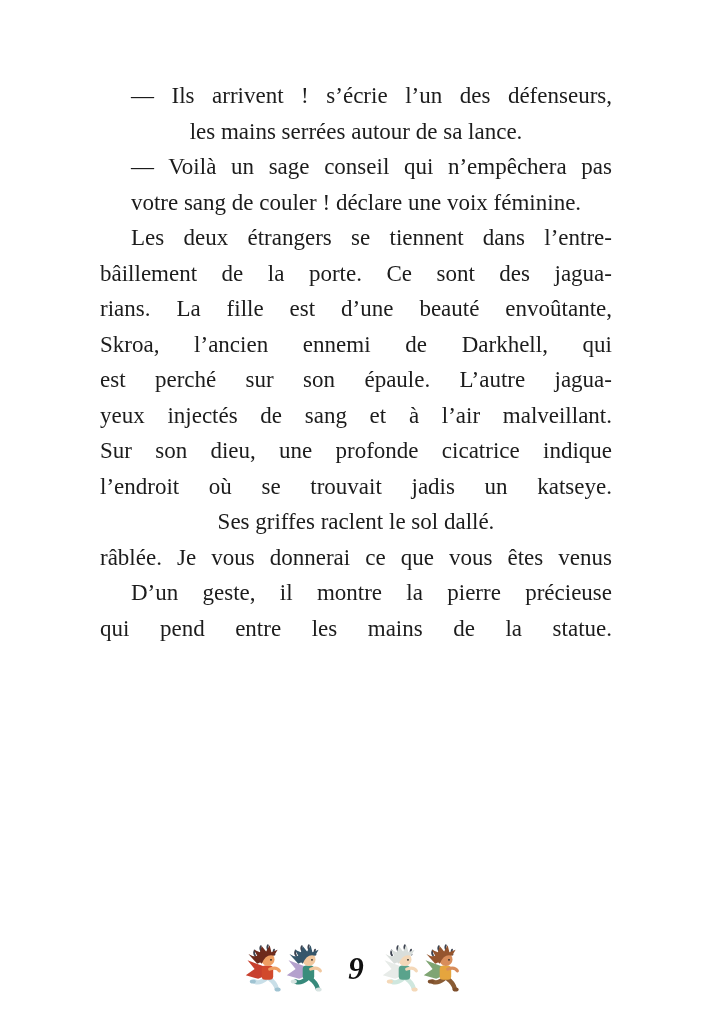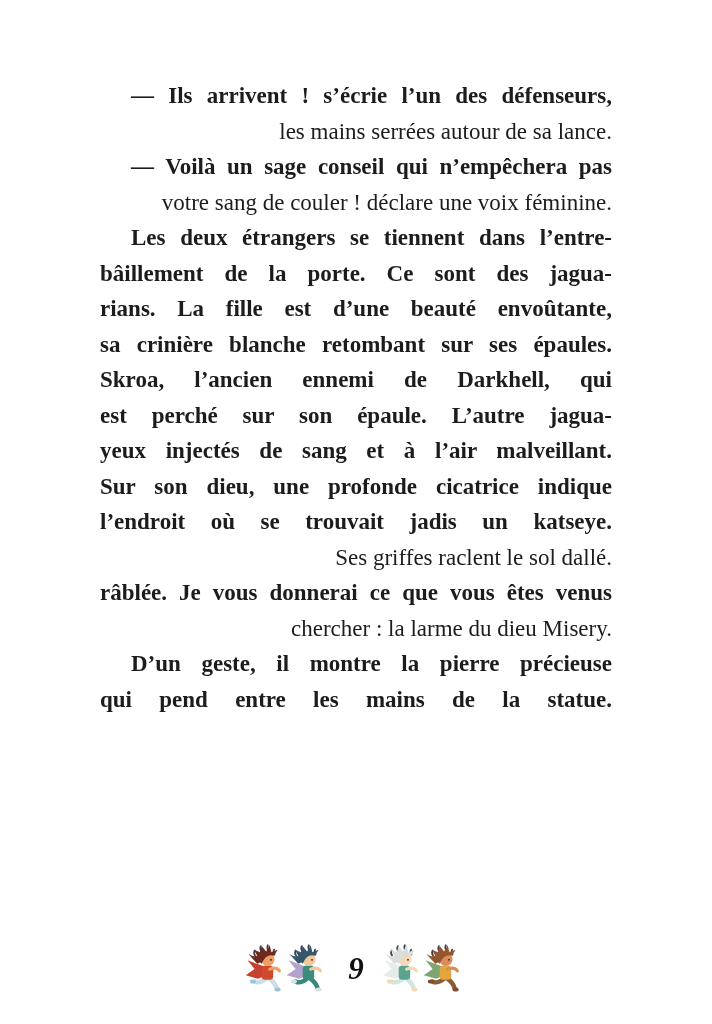--- a/index.html
+++ b/index.html
@@ -22,26 +22,25 @@
     top: 78px;
     width: 512px;
     font-size: 23px;
     line-height: 35.5px;
     color: #1c1c1c;
   }
   .paragraph { margin: 0; }
   .line {
     height: 35.5px;
     overflow: hidden;
-    text-align: right;
+    text-align: center;
   }
   .line.justify {
     text-align: justify;
     text-align-last: justify;
-    font-weight: bold;
   }
   .line.indent { text-indent: 31px; }
   .footer {
     position: absolute;
     top: 936px;
     left: 0;
     width: 712px;
     height: 72px;
     display: flex;
     justify-content: center;
@@ -73,31 +72,29 @@
         <div class="line">les mains serrées autour de sa lance.</div>
       </div>
       <div class="paragraph">
         <div class="line justify indent">— Voilà un sage conseil qui n’empêchera pas</div>
         <div class="line">votre sang de couler&nbsp;! déclare une voix féminine.</div>
       </div>
       <div class="paragraph">
         <div class="line justify indent">Les deux étrangers se tiennent dans l’entre-</div>
         <div class="line justify">bâillement de la porte. Ce sont des jagua-</div>
         <div class="line justify">rians. La fille est d’une beauté envoûtante,</div>
-        <div class="line justify">sa crinière blanche retombant sur ses épaules.</div>
         <div class="line justify">Skroa, l’ancien ennemi de Darkhell, qui</div>
         <div class="line justify">est perché sur son épaule. L’autre jagua-</div>
         <div class="line justify">yeux injectés de sang et à l’air malveillant.</div>
         <div class="line justify">Sur son dieu, une profonde cicatrice indique</div>
         <div class="line justify">l’endroit où se trouvait jadis un katseye.</div>
         <div class="line">Ses griffes raclent le sol dallé.</div>
       </div>
       <div class="paragraph">
         <div class="line justify">râblée. Je vous donnerai ce que vous êtes venus</div>
-        <div class="line">chercher&nbsp;: la larme du dieu Misery.</div>
       </div>
       <div class="paragraph">
         <div class="line justify indent">D’un geste, il montre la pierre précieuse</div>
         <div class="line justify">qui pend entre les mains de la statue.</div>
       </div>
     </main>
 
   <footer class="footer">
     <div class="runner-group" id="runners-left">
         <span class="runner"><svg viewBox="0 0 52 62" width="46" height="58" xmlns="http://www.w3.org/2000/svg">

